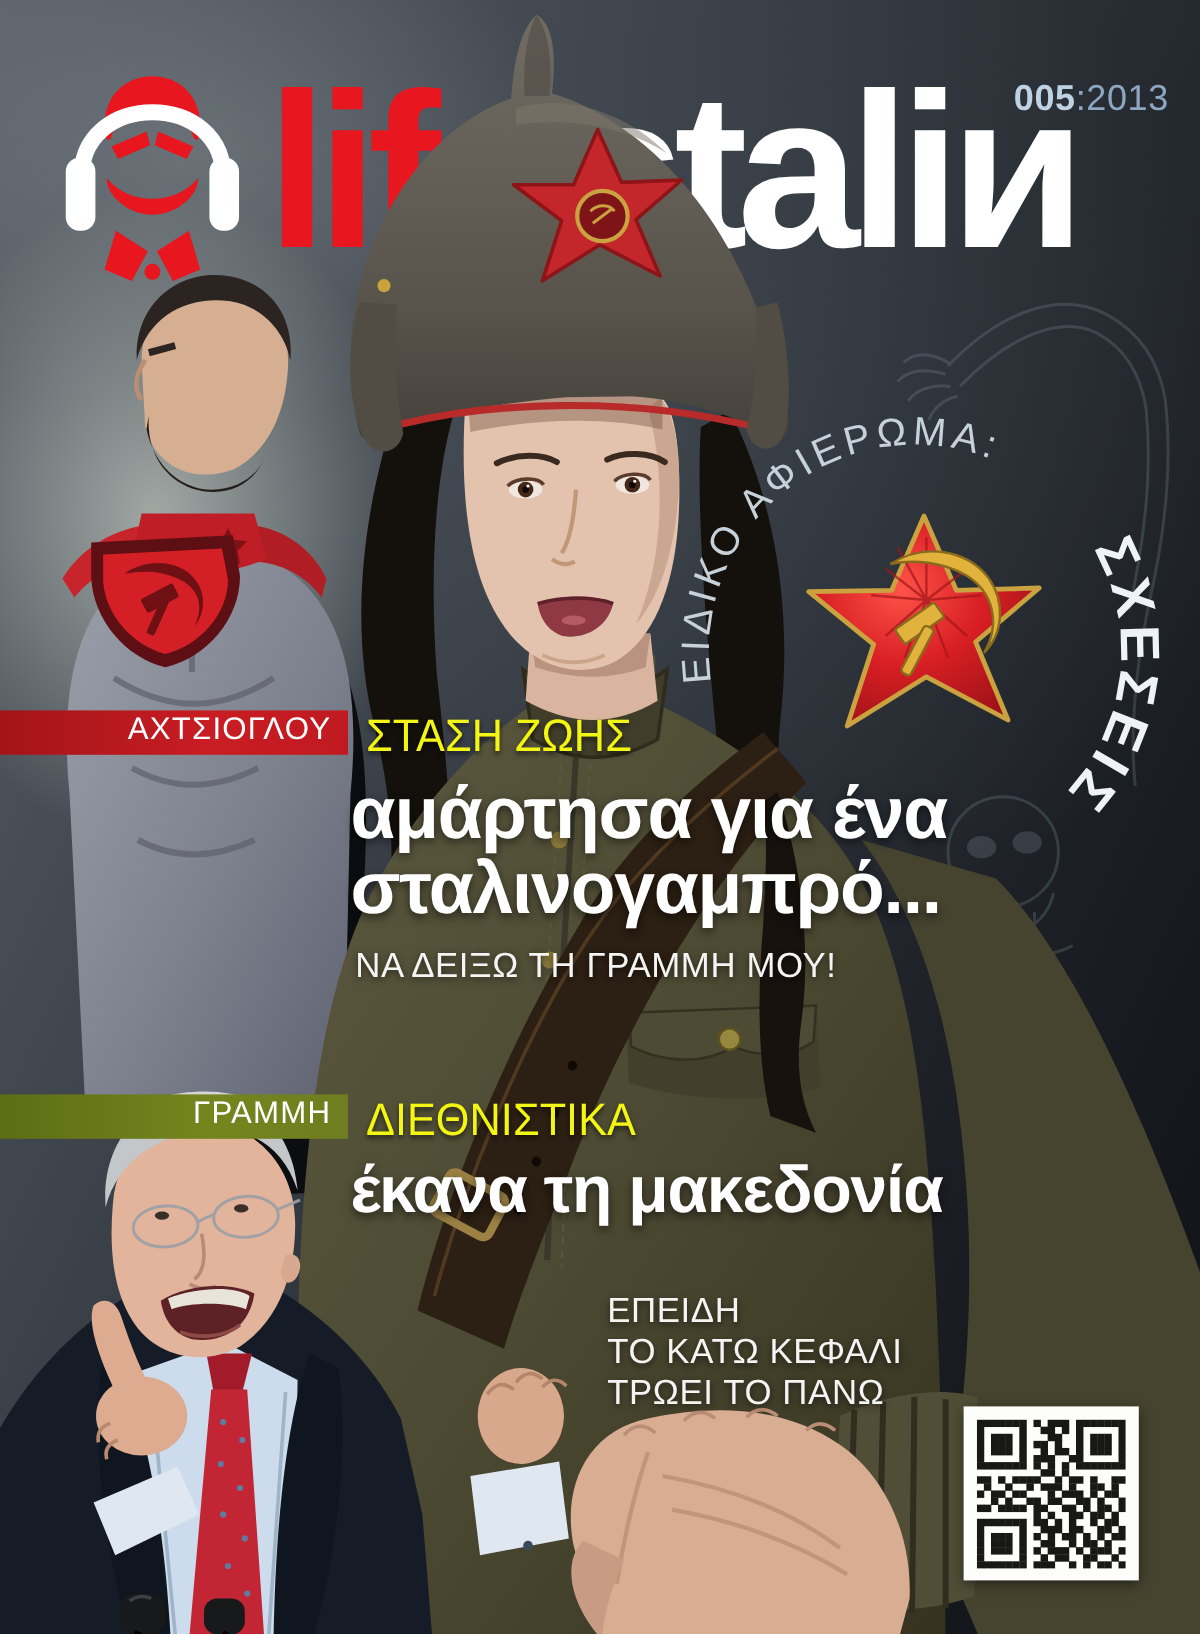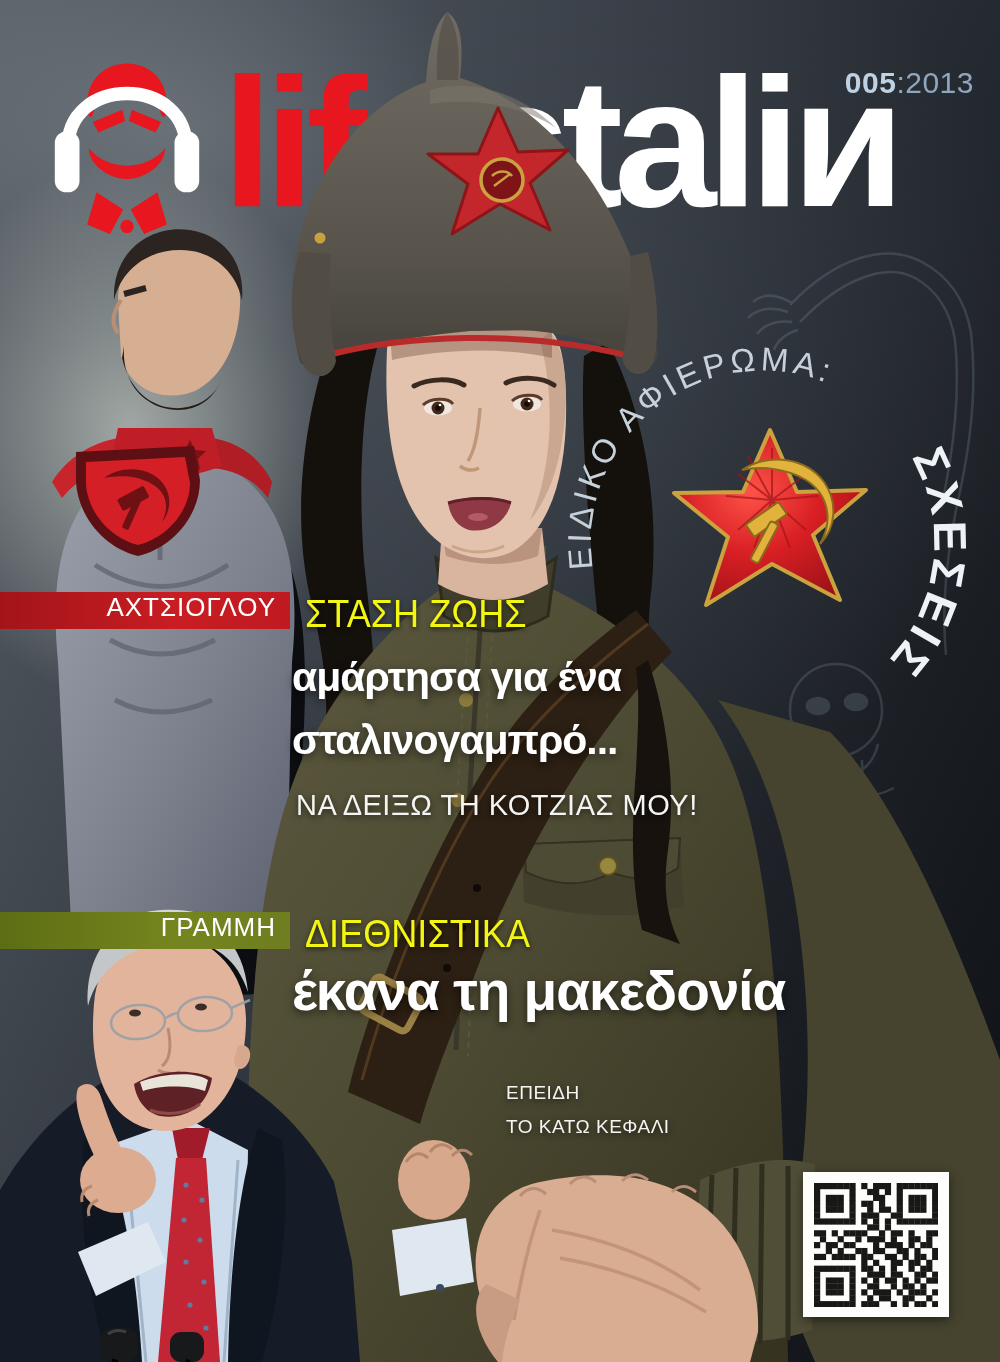--- a/index.html
+++ b/index.html
@@ -29,25 +29,25 @@
         justify-content:flex-end;padding-right:14px;box-sizing:border-box;
         color:#fff;font-size:26px;letter-spacing:1px;}
   .kbar-red{top:592px;background:linear-gradient(90deg,#a31419,#c81d23 60%,#c01a20);}
   .kbar-olive{top:912px;background:linear-gradient(90deg,#5d6d14,#75851e 60%,#6e7e20);}
   .topic{left:305px;z-index:6;color:#f3f512;font-size:38px;letter-spacing:0;
          transform:scaleX(.95);transform-origin:left;text-shadow:0 2px 5px rgba(0,0,0,.6);}
   .topic-1{top:593px;}
   .topic-2{top:913px;}
   .headline{left:292px;z-index:6;color:#fff;font-weight:bold;letter-spacing:-1px;
             text-shadow:0 3px 8px rgba(0,0,0,.55);}
-  .headline-1{top:646px;font-size:41px;line-height:63px;}
+  .headline-1{top:646px;font-size:61px;line-height:63px;}
   .headline-2{top:962px;font-size:55px;line-height:59px;}
   .dek{z-index:6;color:#f4f4f2;letter-spacing:.5px;text-shadow:0 2px 6px rgba(0,0,0,.6);}
   .dek-1{left:296px;top:787px;font-size:29px;line-height:36px;}
-  .dek-2{left:506px;top:1076px;font-size:19px;line-height:34px;}
+  .dek-2{left:506px;top:1076px;font-size:29px;line-height:34px;}
   
   .qr-wrap{left:803px;top:1172px;width:146px;height:145px;background:#fdfdfb;z-index:7;
            box-shadow:0 3px 10px rgba(0,0,0,.5);display:flex;align-items:center;justify-content:center;}
   .qr-wrap svg{width:124px;height:124px;fill:#181816;}
   .layer{left:0;top:0;width:1000px;height:1362px;}
   .z1{z-index:1}.z3{z-index:3}.z4{z-index:4}.z5{z-index:5}
 </style>
 </head>
 <body>
 
@@ -324,34 +324,35 @@
   <div class="abs kbar kbar-red">
     <span>ΑΧΤΣΙΟΓΛΟΥ</span>
   </div>
   <div class="abs topic topic-1">ΣΤΑΣΗ ΖΩΗΣ</div>
 
   <div class="abs headline headline-1">
     <div>αμάρτησα για ένα</div>
     <div>σταλινογαμπρό...</div>
   </div>
   <div class="abs dek dek-1">
-    <div>ΝΑ ΔΕΙΞΩ ΤΗ ΚΟΤΖΙΑΣ ΜΟΥ!</div>
+    <div>ΝΑ ΔΕΙΞΩ ΤΗ ΓΡΑΜΜΗ ΜΟΥ!</div>
   </div>
 
   <div class="abs kbar kbar-olive">
     <span>ΓΡΑΜΜΗ</span>
   </div>
   <div class="abs topic topic-2">ΔΙΕΘΝΙΣΤΙΚΑ</div>
 
   <div class="abs headline headline-2">
     <div>έκανα τη μακεδονία</div>
   </div>
   <div class="abs dek dek-2">
     <div>ΕΠΕΙΔΗ</div>
     <div>ΤΟ ΚΑΤΩ ΚΕΦΑΛΙ</div>
+    <div>ΤΡΩΕΙ ΤΟ ΠΑΝΩ</div>
   </div>
 
   <div class="abs qr-wrap">
     <svg viewBox="0 0 21 21">
         <rect x="0" y="0" width="1.05" height="1.05"></rect>
         <rect x="1" y="0" width="1.05" height="1.05"></rect>
         <rect x="2" y="0" width="1.05" height="1.05"></rect>
         <rect x="3" y="0" width="1.05" height="1.05"></rect>
         <rect x="4" y="0" width="1.05" height="1.05"></rect>
         <rect x="5" y="0" width="1.05" height="1.05"></rect>

